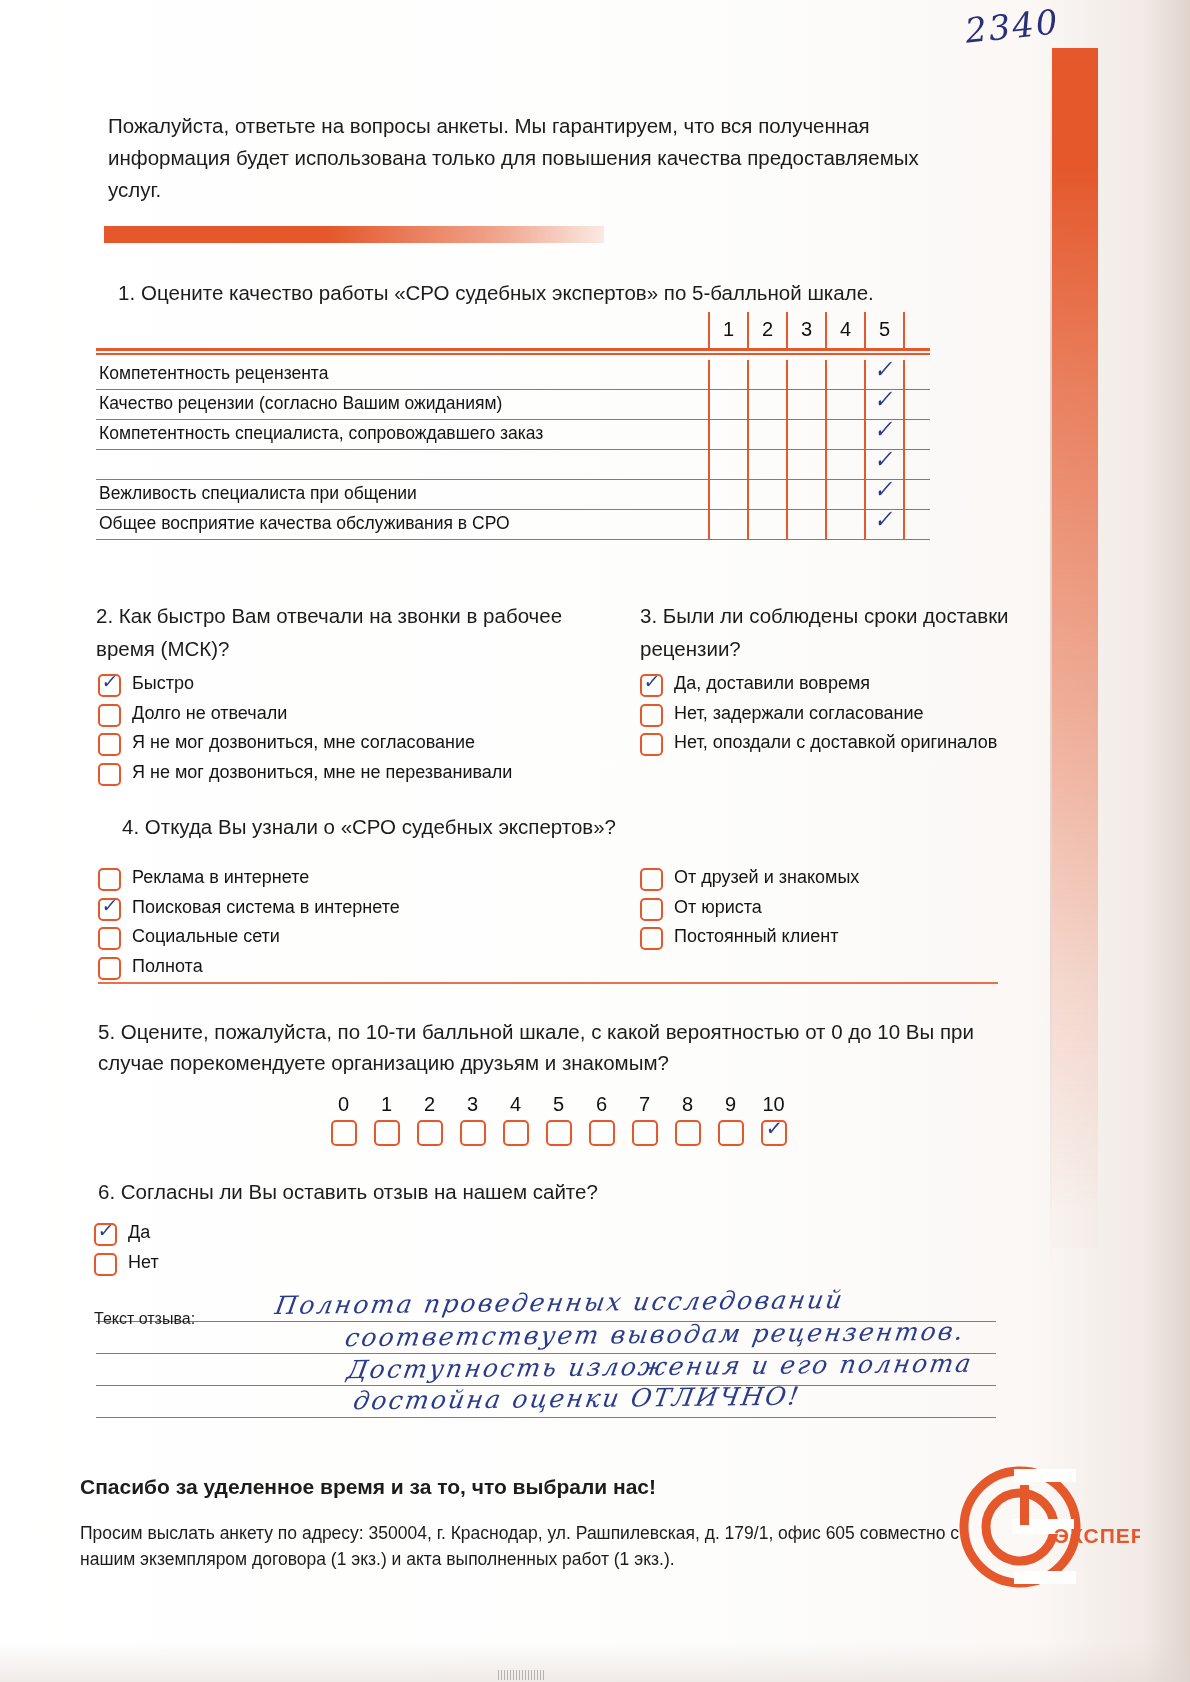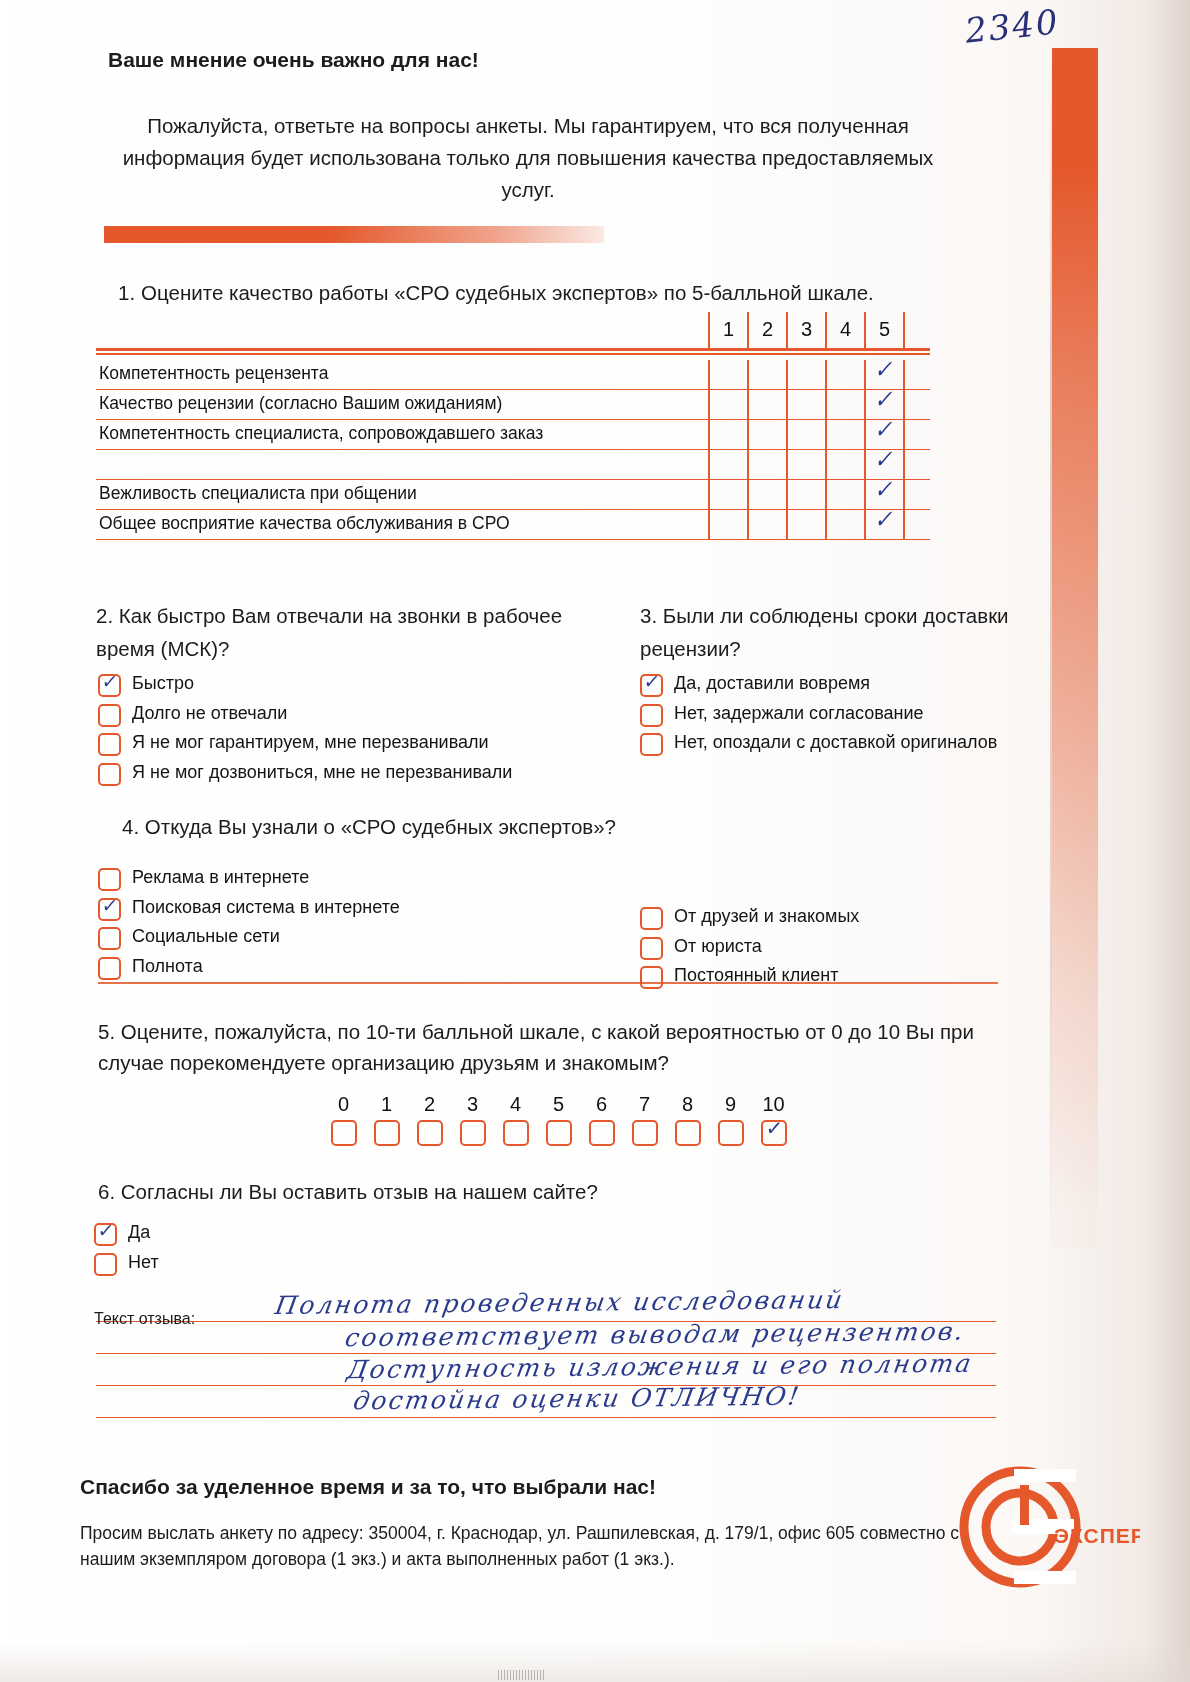--- a/index.html
+++ b/index.html
@@ -82,21 +82,20 @@
     font-weight: bold;
     color: #1c1c1c;
   }
   .intro {
     position: absolute;
     left: 108px; top: 110px;
     width: 840px;
     font-size: 20.5px;
     line-height: 1.55;
     color: #1c1c1c;
-    text-align: center;
   }
 
   .orange-bar {
     position: absolute;
     left: 104px; top: 226px;
     width: 500px; height: 17px;
     background: linear-gradient(to right, #e4582c 0%, #e4582c 45%, rgba(228,88,44,0.55) 78%, rgba(228,88,44,0.12) 100%);
   }
 
   
@@ -225,21 +224,21 @@
   #q3-options { left: 640px; top: 673px; }
 
   
   .q4-title {
     position: absolute;
     left: 122px; top: 815px;
     font-size: 20.5px;
     color: #1c1c1c;
   }
   #q4-left { left: 98px; top: 867px; text-align: right; }
-  #q4-right { left: 640px; top: 906px; }
+  #q4-right { left: 640px; top: 867px; }
 
   .q4-rule {
     position: absolute;
     left: 98px; top: 982px;
     width: 900px; height: 2px;
     background: #e4582c;
     opacity: .85;
   }
 
   
@@ -370,21 +369,20 @@
 <div class="page">
   <div class="scan-edge-right"></div>
   <div class="scan-edge-bottom"></div>
   <div class="red-bleed"></div>
   <div class="fold-line"></div>
 
   <div class="handwritten-number">2340</div>
 
   <div class="content">
 
-    <div class="h-title">Ваше мнение очень важно для нас!</div>
     <div class="intro">Пожалуйста, ответьте на вопросы анкеты. Мы гарантируем, что вся полученная информация будет использована только для повышения качества предоставляемых услуг.</div>
     <div class="orange-bar"></div>
 
     <div class="q1-title">
       <span class="q1-num">1.</span><span>Оцените качество работы «СРО судебных экспертов» по 5-балльной шкале.</span>
     </div>
 
     <div class="q1-table">
       <div class="grid-head" id="q1-head">
           <div>1</div>
@@ -476,21 +474,21 @@
         <div class="opt">
           <span class="cb checked"></span>
           <span class="opt-label">Быстро</span>
         </div>
         <div class="opt">
           <span class="cb"></span>
           <span class="opt-label">Долго не отвечали</span>
         </div>
         <div class="opt">
           <span class="cb"></span>
-          <span class="opt-label">Я не мог гарантируем, мне перезванивали</span>
+          <span class="opt-label">Я не мог дозвониться, мне согласование</span>
         </div>
         <div class="opt">
           <span class="cb"></span>
           <span class="opt-label">Я не мог дозвониться, мне не перезванивали</span>
         </div>
       </div>
     <div class="opt-list" id="q3-options">
         <div class="opt">
           <span class="cb checked"></span>
           <span class="opt-label">Да, доставили вовремя</span>

